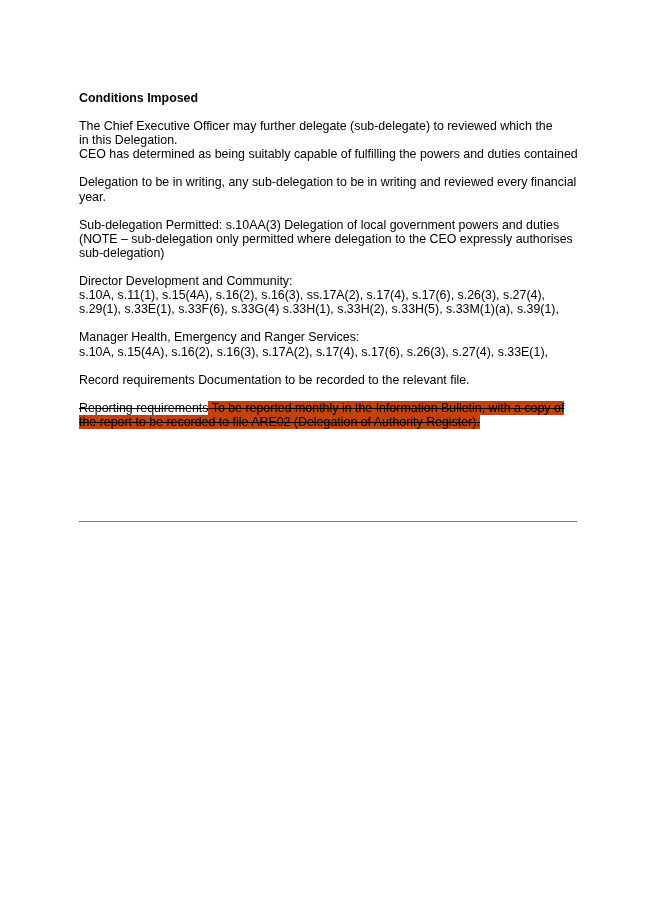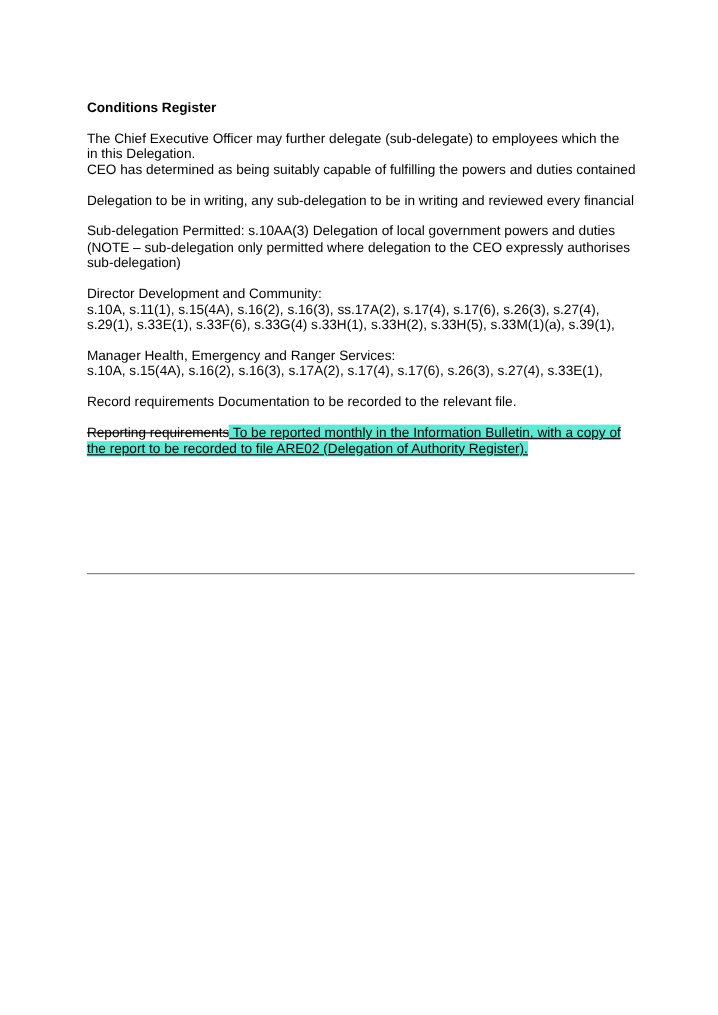--- a/index.html
+++ b/index.html
@@ -34,47 +34,47 @@
       font-weight: normal;
     }
     .line {
       display: block;
       white-space: nowrap;
     }
     .strike {
       text-decoration: line-through;
     }
     .hl {
-      background: #5eead4;
-      text-decoration: underline;
+      background: #c2410c;
     }
     .rule {
       position: absolute;
       left: 79px;
       top: 521px;
       width: 498px;
       height: 0;
       border-top: 1px solid #7a7a7a;
     }
   </style>
 </head>
 <body>
 
 <div class="page">
 
-  <p class="para heading">Conditions Register</p>
+  <p class="para heading">Conditions Imposed</p>
 
   <p class="para">
-    <span class="line">The Chief Executive Officer may further delegate (sub-delegate) to employees which the</span>
+    <span class="line">The Chief Executive Officer may further delegate (sub-delegate) to reviewed which the</span>
     <span class="line">in this Delegation.</span>
     <span class="line">CEO has determined as being suitably capable of fulfilling the powers and duties contained</span>
   </p>
 
   <p class="para">
     <span class="line">Delegation to be in writing, any sub-delegation to be in writing and reviewed every financial</span>
+    <span class="line">year.</span>
   </p>
 
   <p class="para">
     <span class="line"><span class="bold">Sub-delegation Permitted:</span><span> s.10AA(3) Delegation of local government powers and duties</span></span>
     <span class="line">(NOTE – sub-delegation only permitted where delegation to the CEO expressly authorises</span>
     <span class="line">sub-delegation)</span>
   </p>
 
 
   <p class="para">

